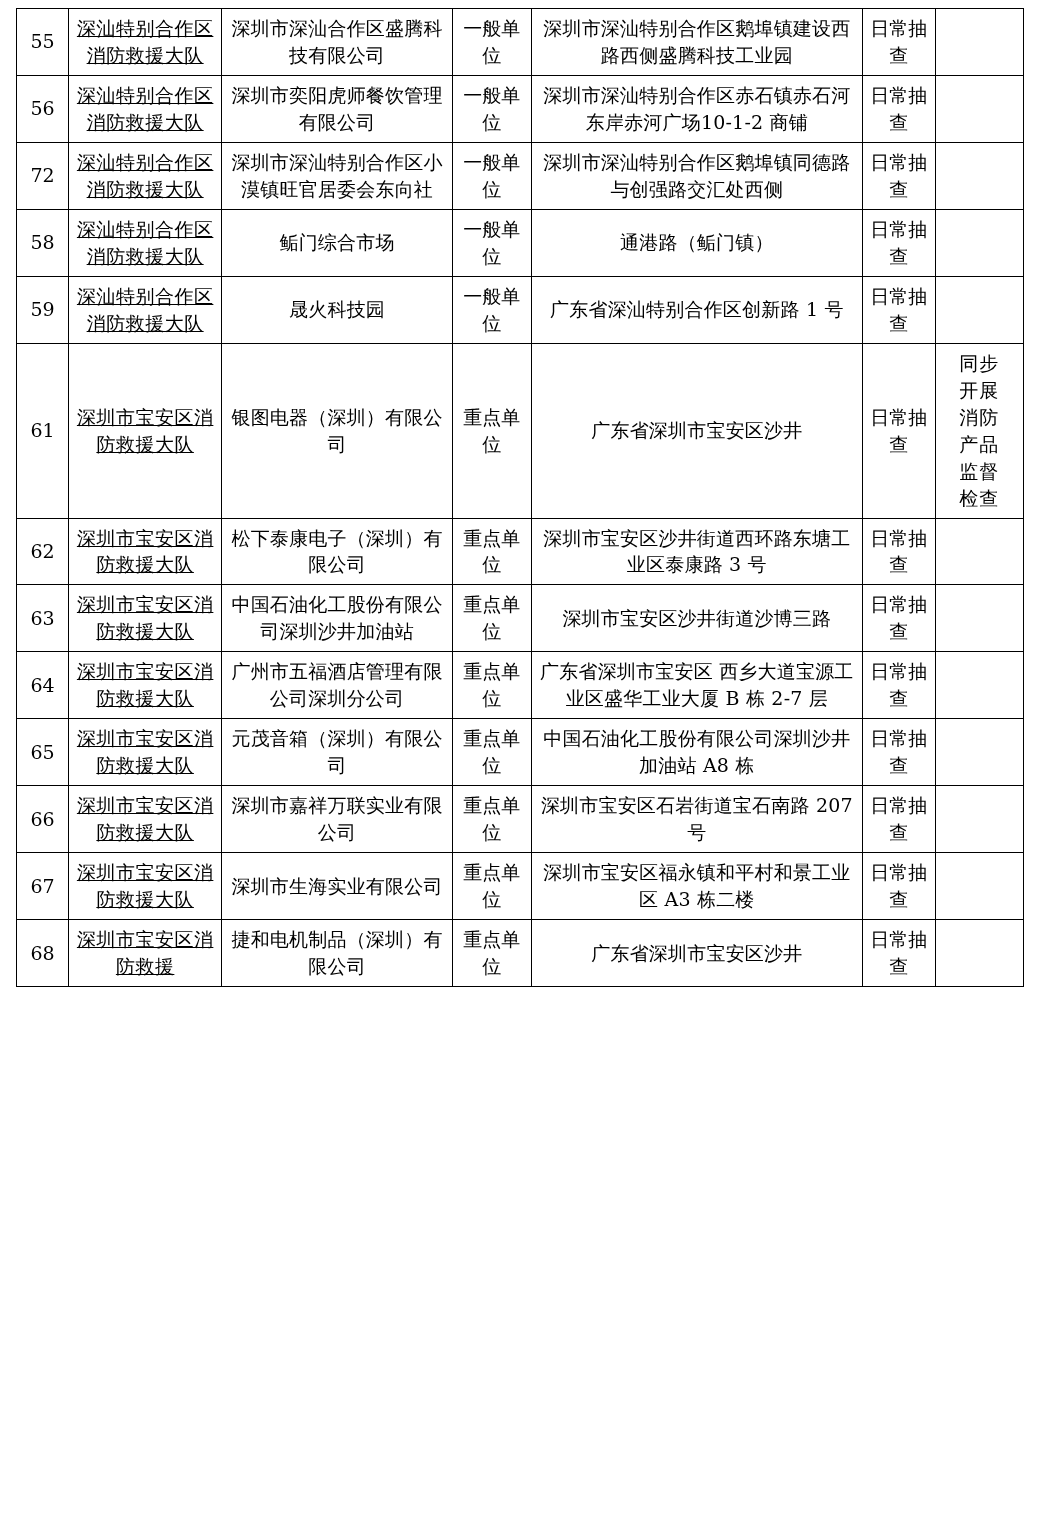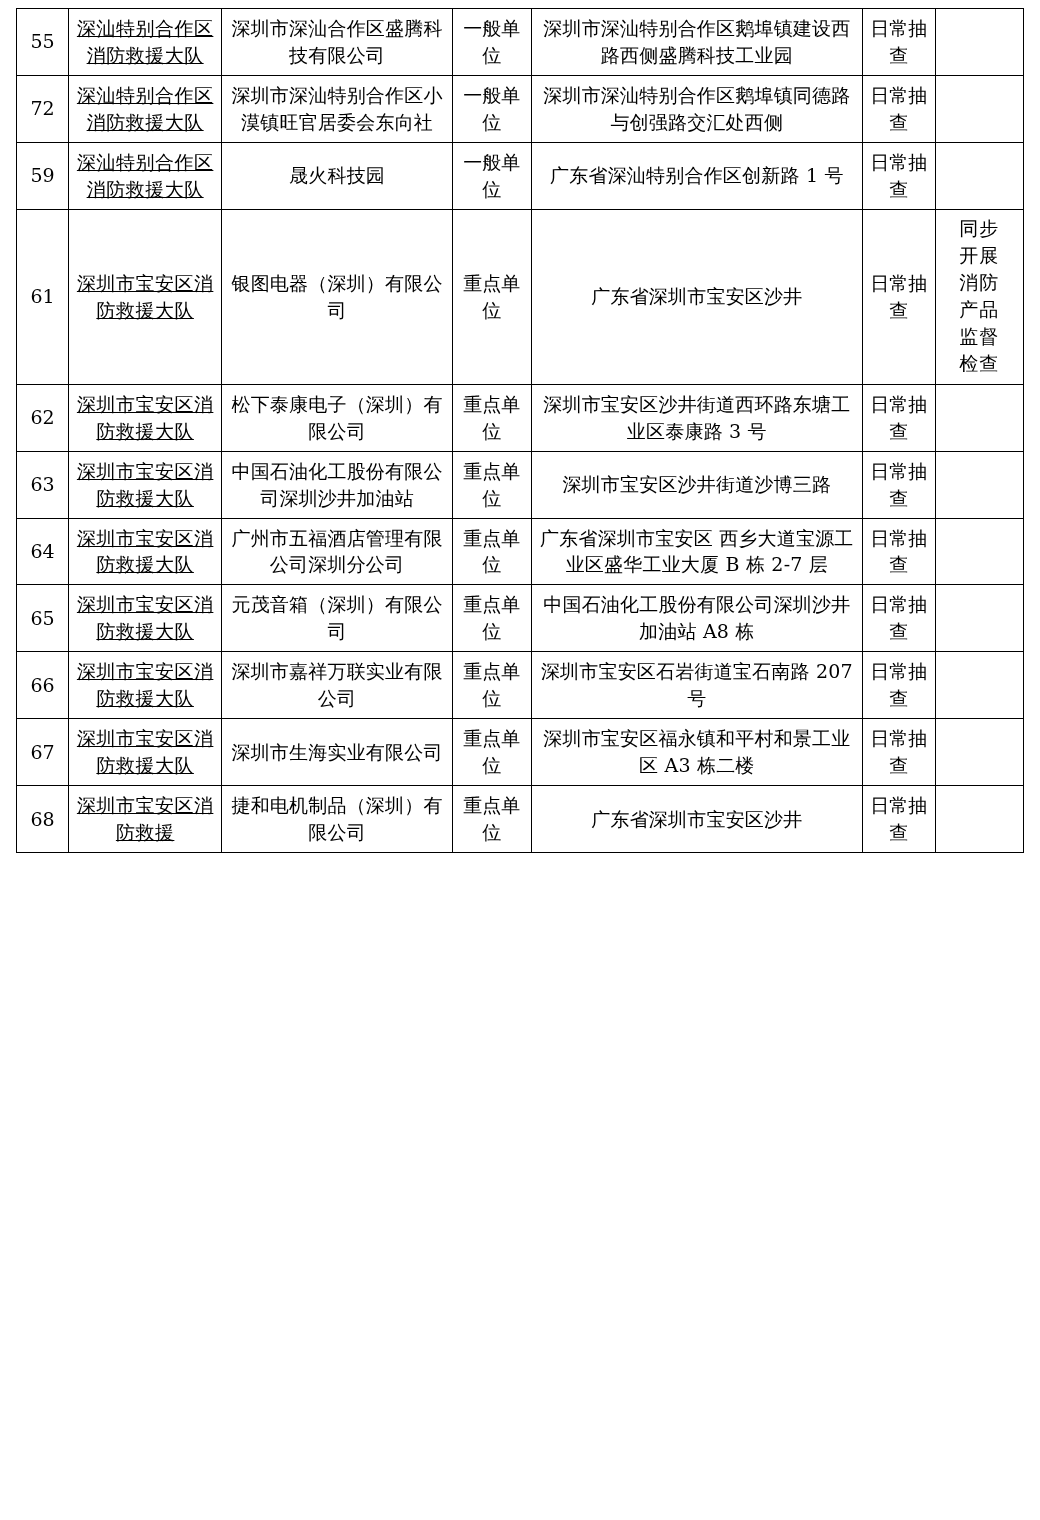--- a/index.html
+++ b/index.html
@@ -43,21 +43,20 @@
   td.unit-cell { letter-spacing: 0.5px; text-decoration: underline; }
   td.name-cell { letter-spacing: 0.2px; }
   td.type-cell { line-height: 1.45; }
   td.addr-cell { letter-spacing: 0.2px; }
   td.method-cell { line-height: 1.45; }
   td.remark-cell {
     font-size: 19px;
     line-height: 1.5;
     letter-spacing: 1px;
     padding: 6px 18px;
-    font-family: Liberation Serif, serif;
   }
   
   td.remark-cell .remark-text {
     display: block;
     width: 2.4em;
     margin: 0 auto;
     text-align: center;
   }
 </style>
 </head>
@@ -80,25 +79,47 @@
           <td class="unit-cell">深汕特别合作区消防救援大队</td>
           <td class="name-cell">深圳市深汕合作区盛腾科技有限公司</td>
           <td class="type-cell">一般单位</td>
           <td class="addr-cell">深圳市深汕特别合作区鹅埠镇建设西路西侧盛腾科技工业园</td>
           <td class="method-cell">日常抽查</td>
           <td class="remark-cell">
             <span class="remark-text"></span>
           </td>
         </tr>
         <tr>
+          <td class="index-cell">56</td>
+          <td class="unit-cell">深汕特别合作区消防救援大队</td>
+          <td class="name-cell">深圳市奕阳虎师餐饮管理有限公司</td>
+          <td class="type-cell">一般单位</td>
+          <td class="addr-cell">深圳市深汕特别合作区赤石镇赤石河东岸赤河广场10-1-2 商铺</td>
+          <td class="method-cell">日常抽查</td>
+          <td class="remark-cell">
+            <span class="remark-text"></span>
+          </td>
+        </tr>
+        <tr>
           <td class="index-cell">72</td>
           <td class="unit-cell">深汕特别合作区消防救援大队</td>
           <td class="name-cell">深圳市深汕特别合作区小漠镇旺官居委会东向社</td>
           <td class="type-cell">一般单位</td>
           <td class="addr-cell">深圳市深汕特别合作区鹅埠镇同德路与创强路交汇处西侧</td>
+          <td class="method-cell">日常抽查</td>
+          <td class="remark-cell">
+            <span class="remark-text"></span>
+          </td>
+        </tr>
+        <tr>
+          <td class="index-cell">58</td>
+          <td class="unit-cell">深汕特别合作区消防救援大队</td>
+          <td class="name-cell">鲘门综合市场</td>
+          <td class="type-cell">一般单位</td>
+          <td class="addr-cell">通港路（鲘门镇）</td>
           <td class="method-cell">日常抽查</td>
           <td class="remark-cell">
             <span class="remark-text"></span>
           </td>
         </tr>
         <tr>
           <td class="index-cell">59</td>
           <td class="unit-cell">深汕特别合作区消防救援大队</td>
           <td class="name-cell">晟火科技园</td>
           <td class="type-cell">一般单位</td>

